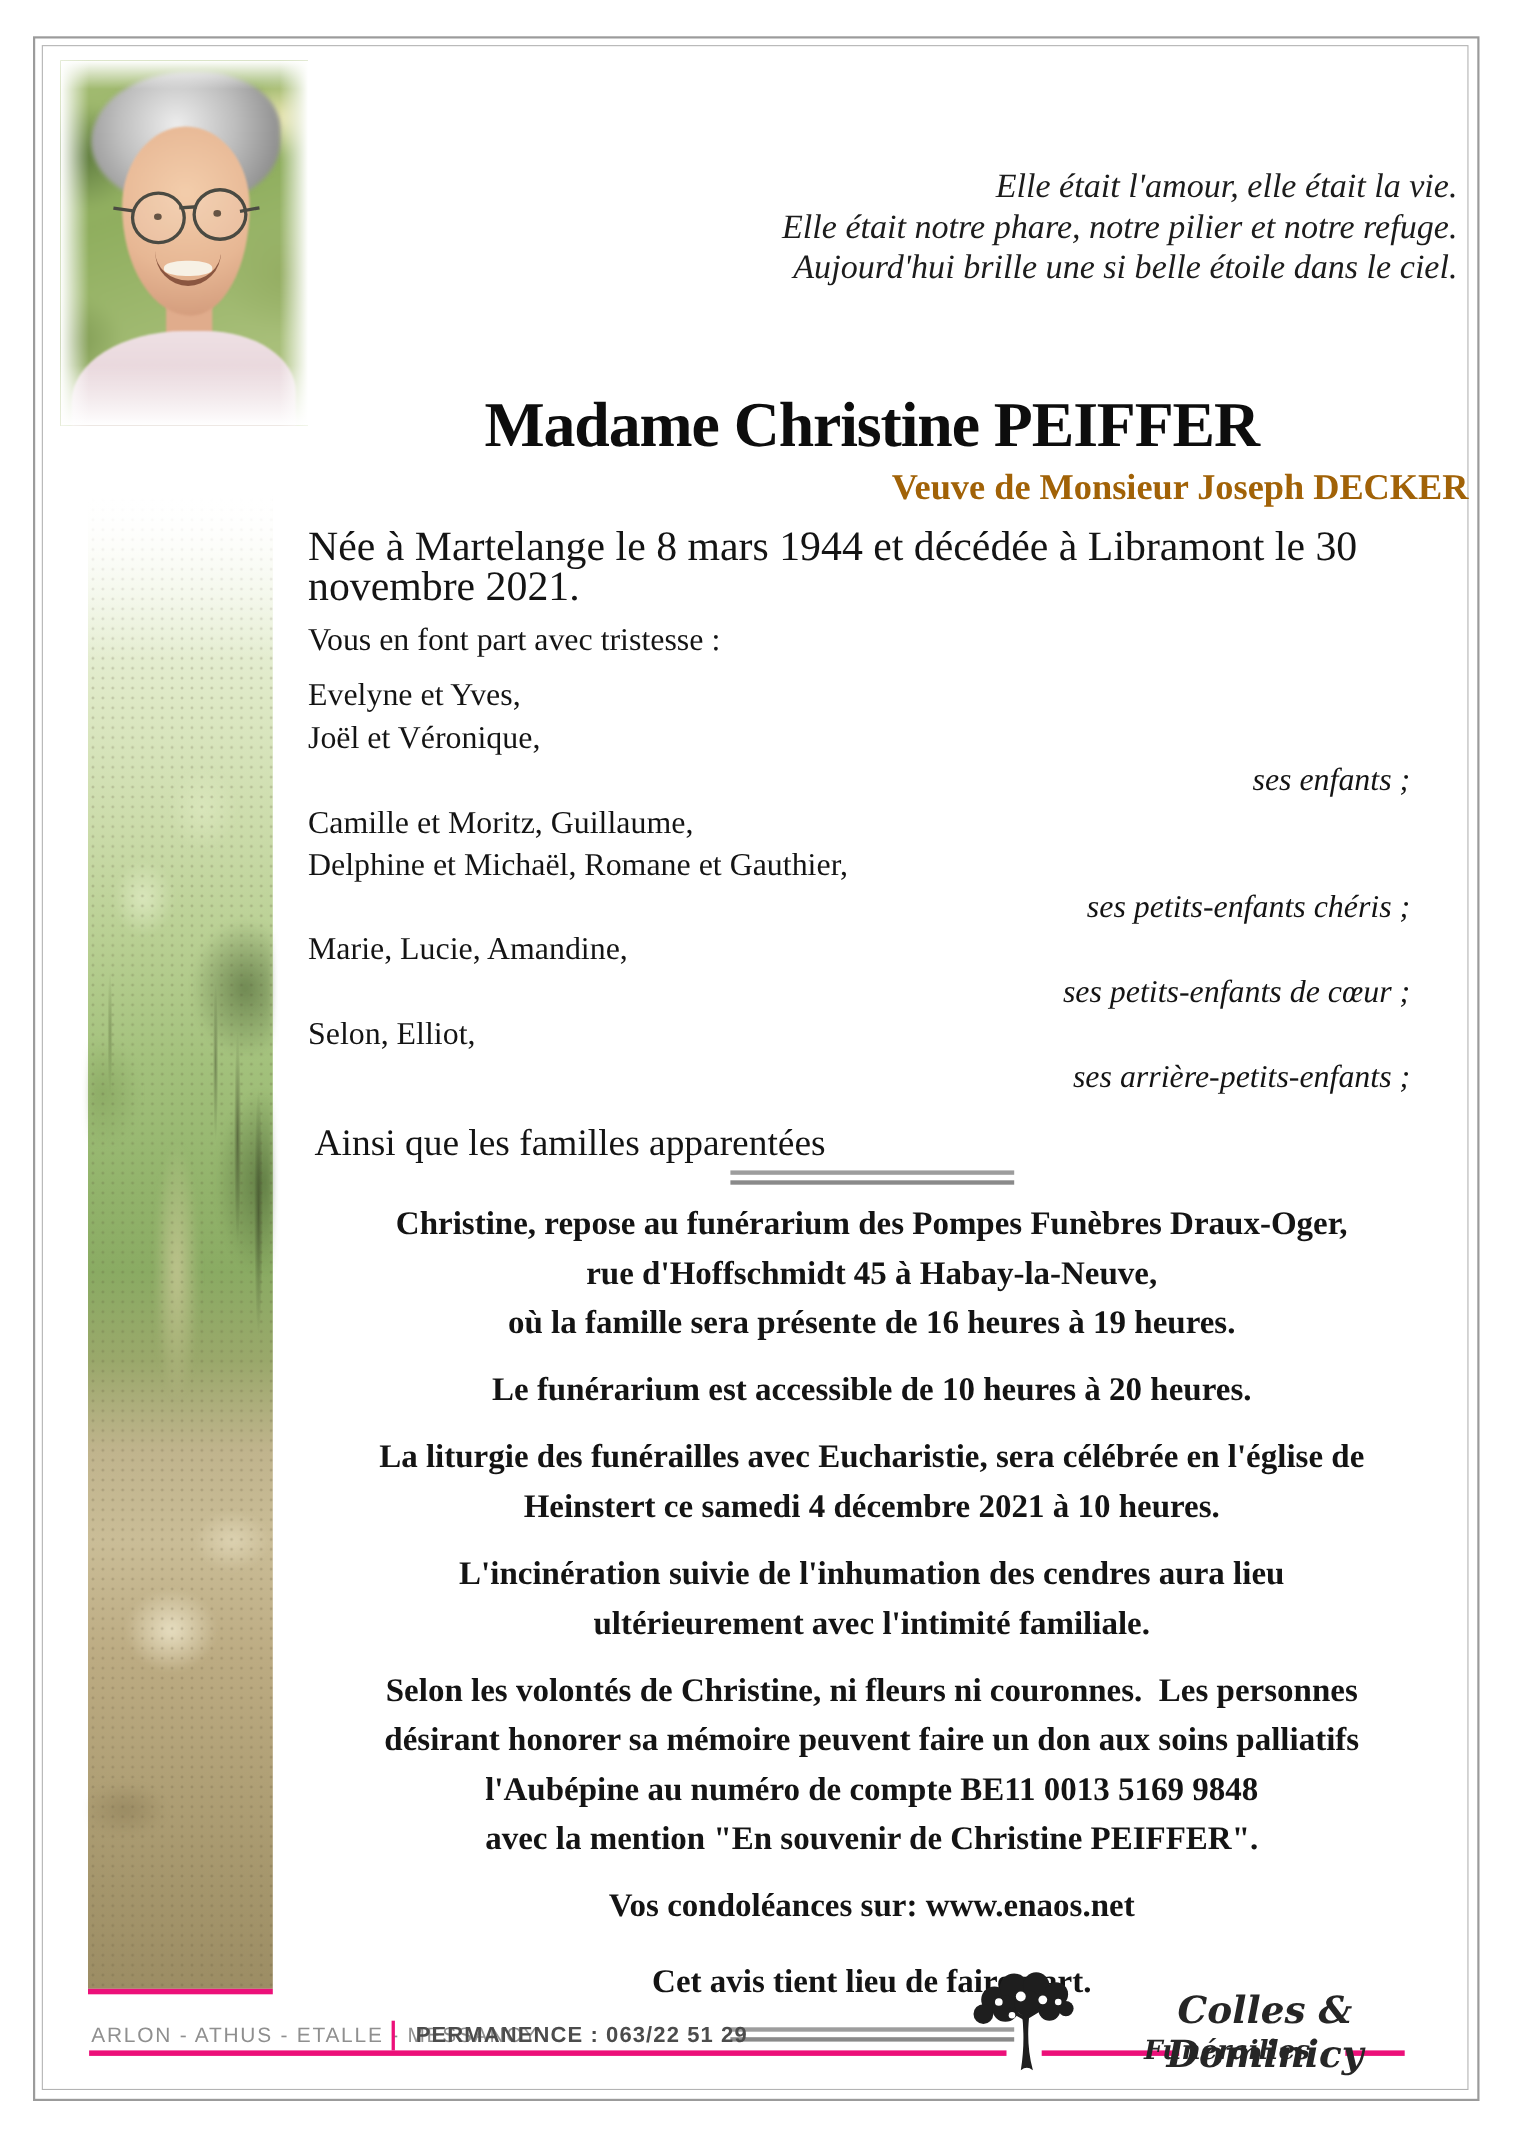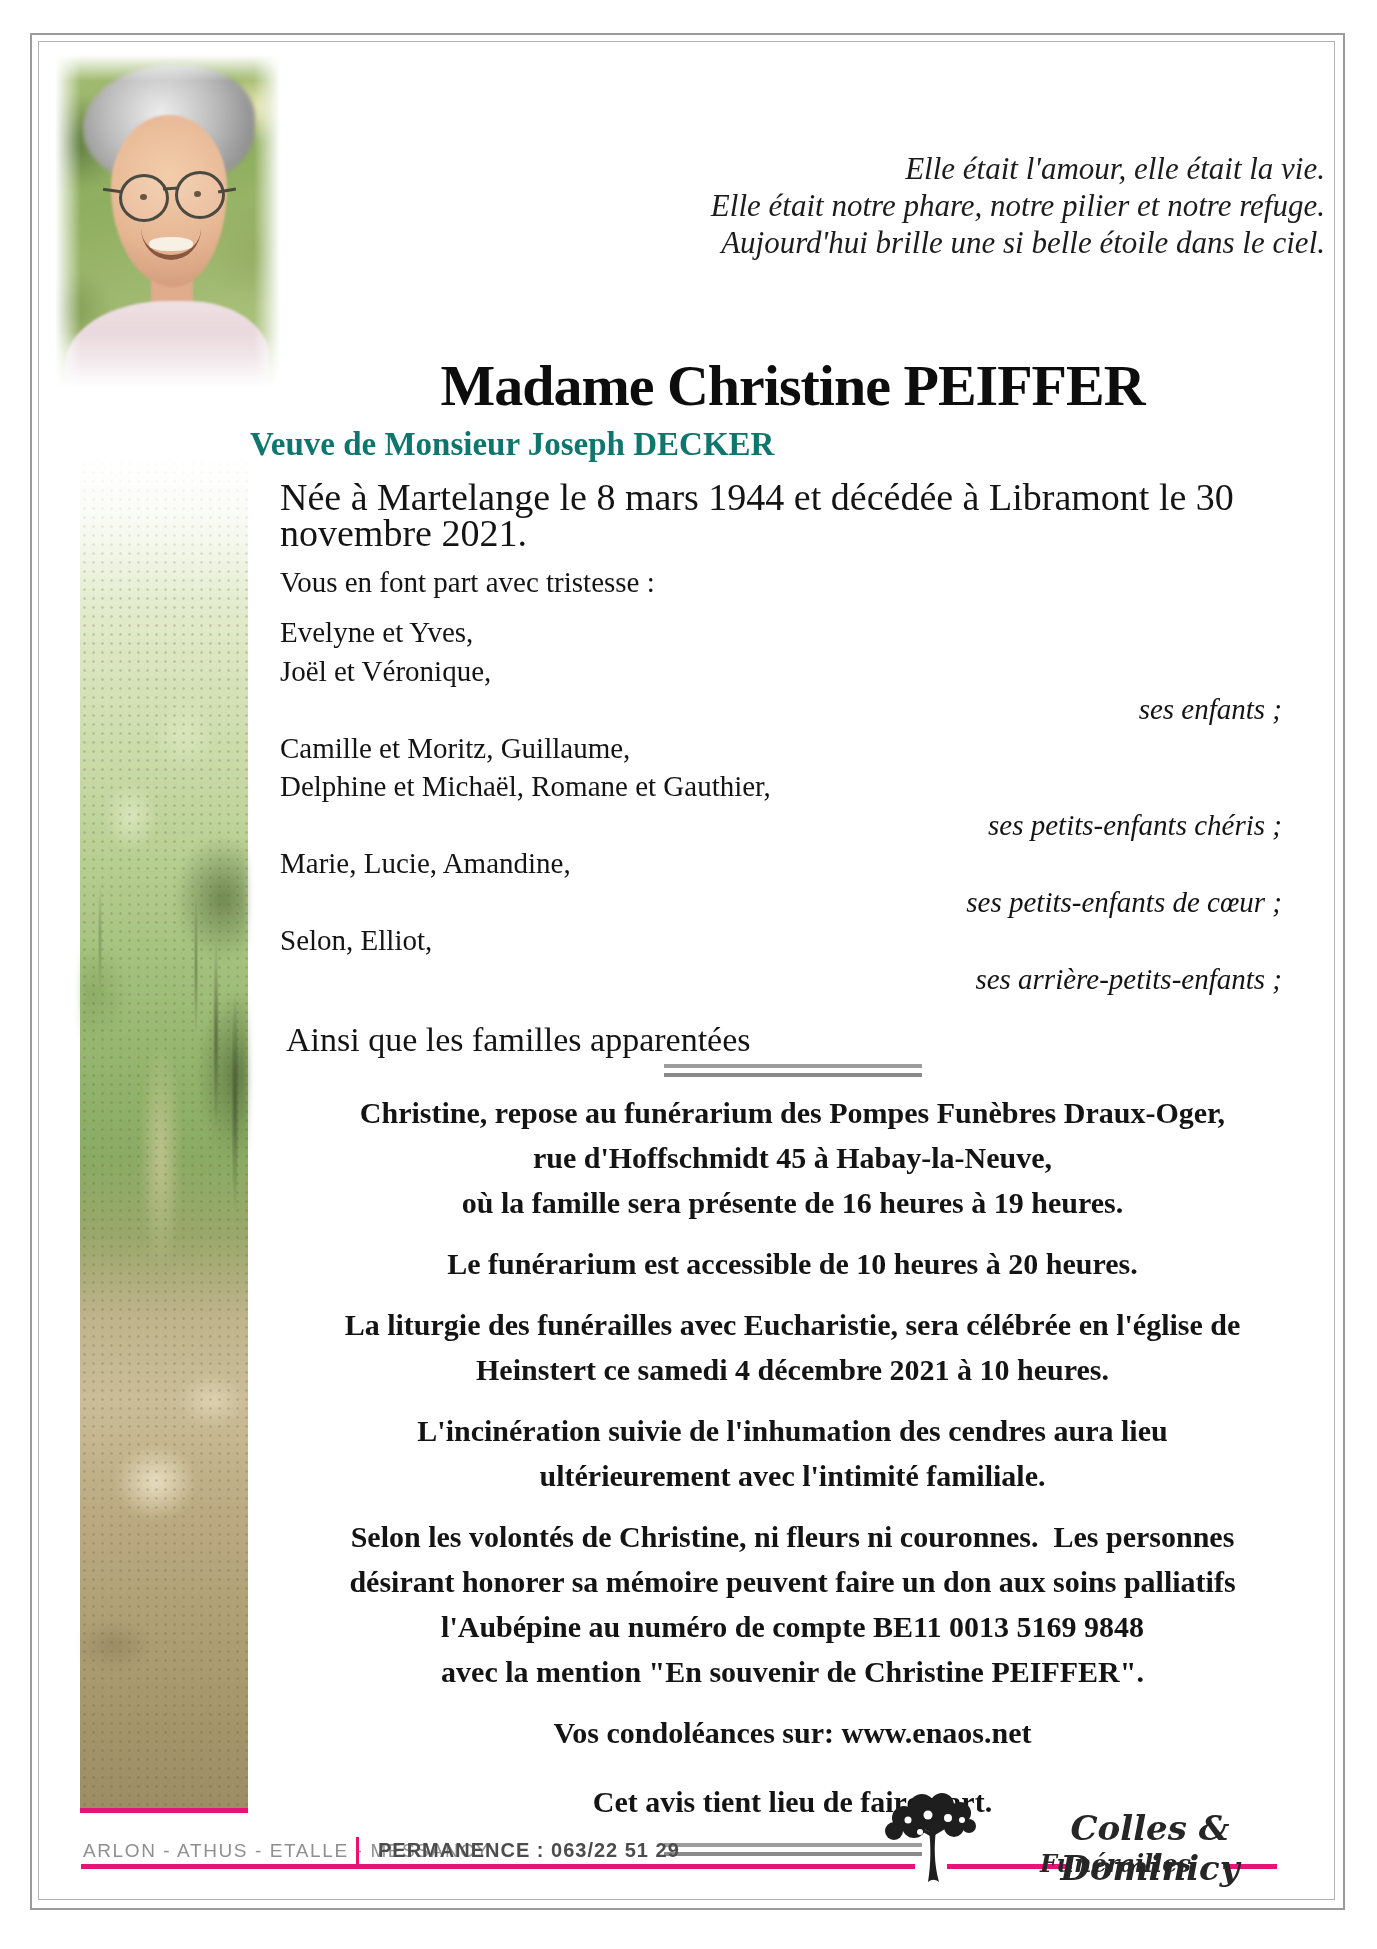--- a/index.html
+++ b/index.html
@@ -79,21 +79,21 @@
   .strip-speckle { top:58%; background-image:radial-gradient(rgba(90,80,55,0.22) 1px, transparent 1.6px);
     background-size:9px 9px; }
   .strip-topfade { background:linear-gradient(to bottom, #fff 0%, rgba(255,255,255,0.75) 3%, rgba(255,255,255,0) 11%); }
   .strip-underline { position:absolute; left:80px; top:1808px; width:168px; height:5px; }
 
   
   .content { position:absolute; left:250px; top:150px; width:1085px; }
   .quote { text-align:right; padding-right:10px; font-style:italic; font-size:31px; line-height:37px; color:#1c1c1c; }
   .title { margin-top:86px; text-align:center; font-size:58px; line-height:78px; font-weight:bold;
     letter-spacing:-1px; color:#0d0d0d; }
-  .subtitle { text-align:left; font-size:33px; line-height:38px; font-weight:bold; color:#0f766e; }
+  .subtitle { text-align:right; font-size:33px; line-height:38px; font-weight:bold; color:#a16207; }
   .intro-1 { margin-top:16px; padding-left:30px; font-size:38px; line-height:36px; }
   .intro-2 { margin-top:13px; padding-left:30px; font-size:29px; line-height:36px; }
   .family { margin-top:13px; font-size:29px; line-height:38.5px; }
   .fam-name { padding-left:30px; }
   .fam-rel { font-style:italic; text-align:right; padding-right:53px; }
   .closing { padding-left:36px; font-size:34px; line-height:38.5px;margin-top:23px; }
   .divider { width:258px; height:5px; margin:4px auto 0 auto;
     border-top:4px solid #9d9d9d; border-bottom:4px solid #8a8a8a; }
   .announcements { margin-top:13px; text-align:center; font-weight:bold; font-size:30px; }
   .announcements p { margin:0 0 16px 0; line-height:45px; }

